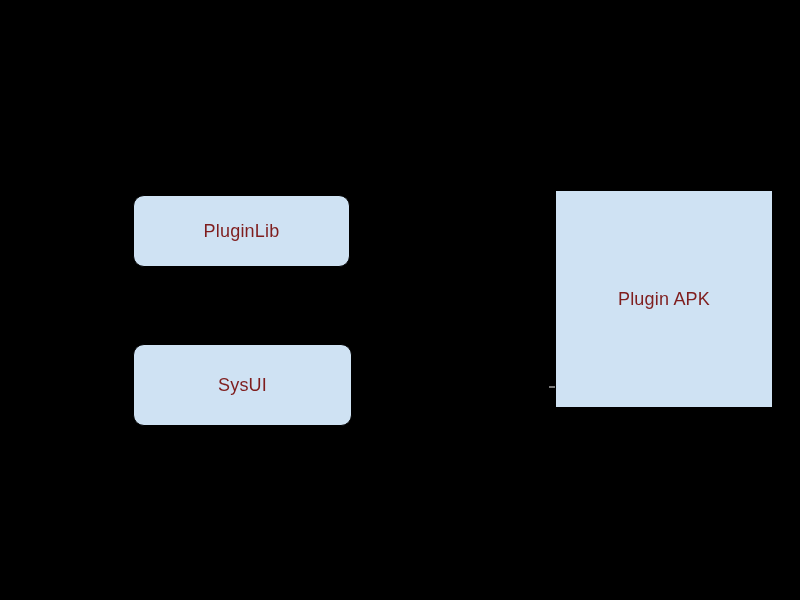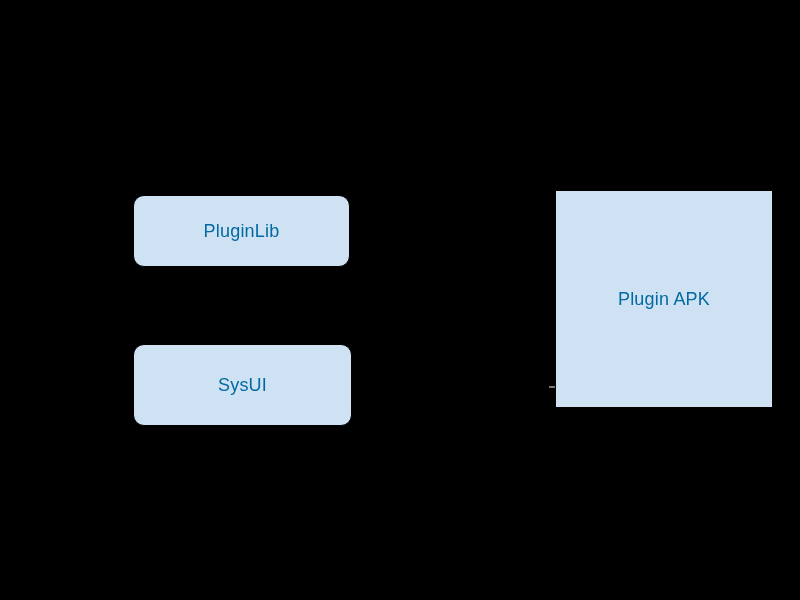--- a/index.html
+++ b/index.html
@@ -14,21 +14,21 @@
   .canvas {
     position: relative;
     width: 800px;
     height: 600px;
     background: #000000;
   }
   .node {
     position: absolute;
     background: #cfe2f3;
     border: 1px solid #000000;
-    color: #0369a1;
+    color: #7f1d1d;
     font-size: 18px;
     display: flex;
     align-items: center;
     justify-content: center;
     box-sizing: border-box;
     letter-spacing: 0.2px;
   }
   .node.rounded {
     border-radius: 11px;
   }

